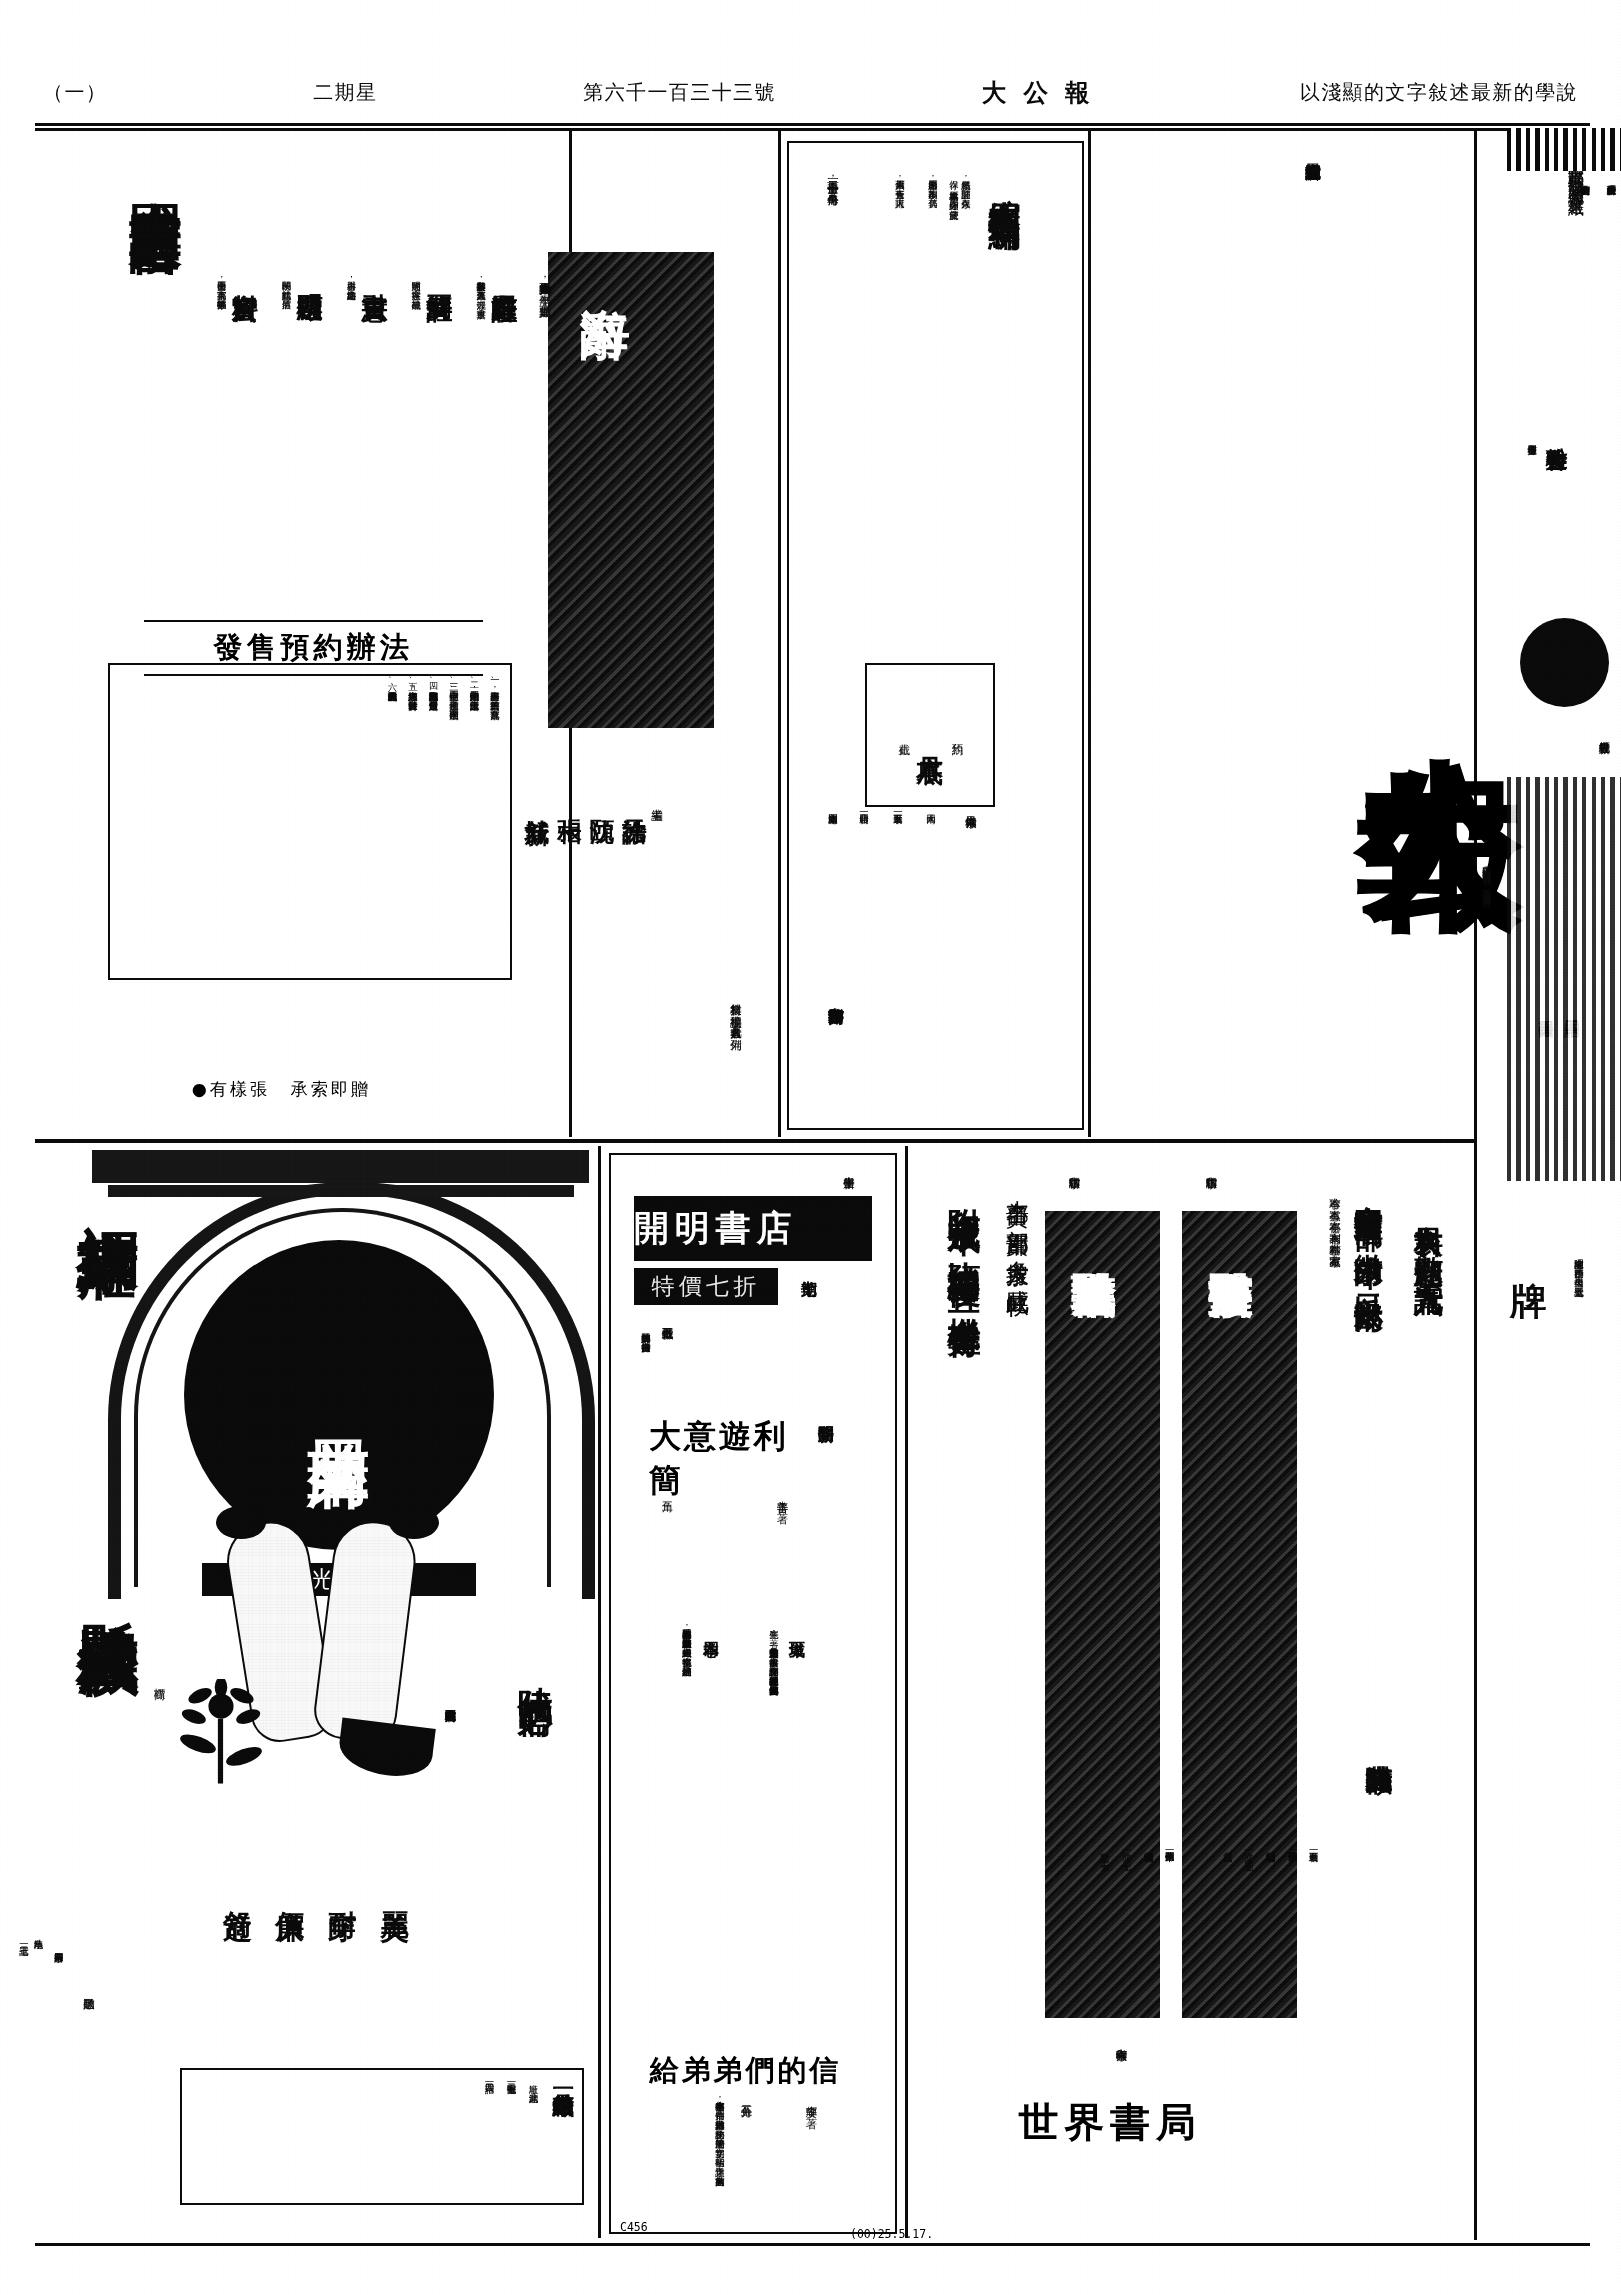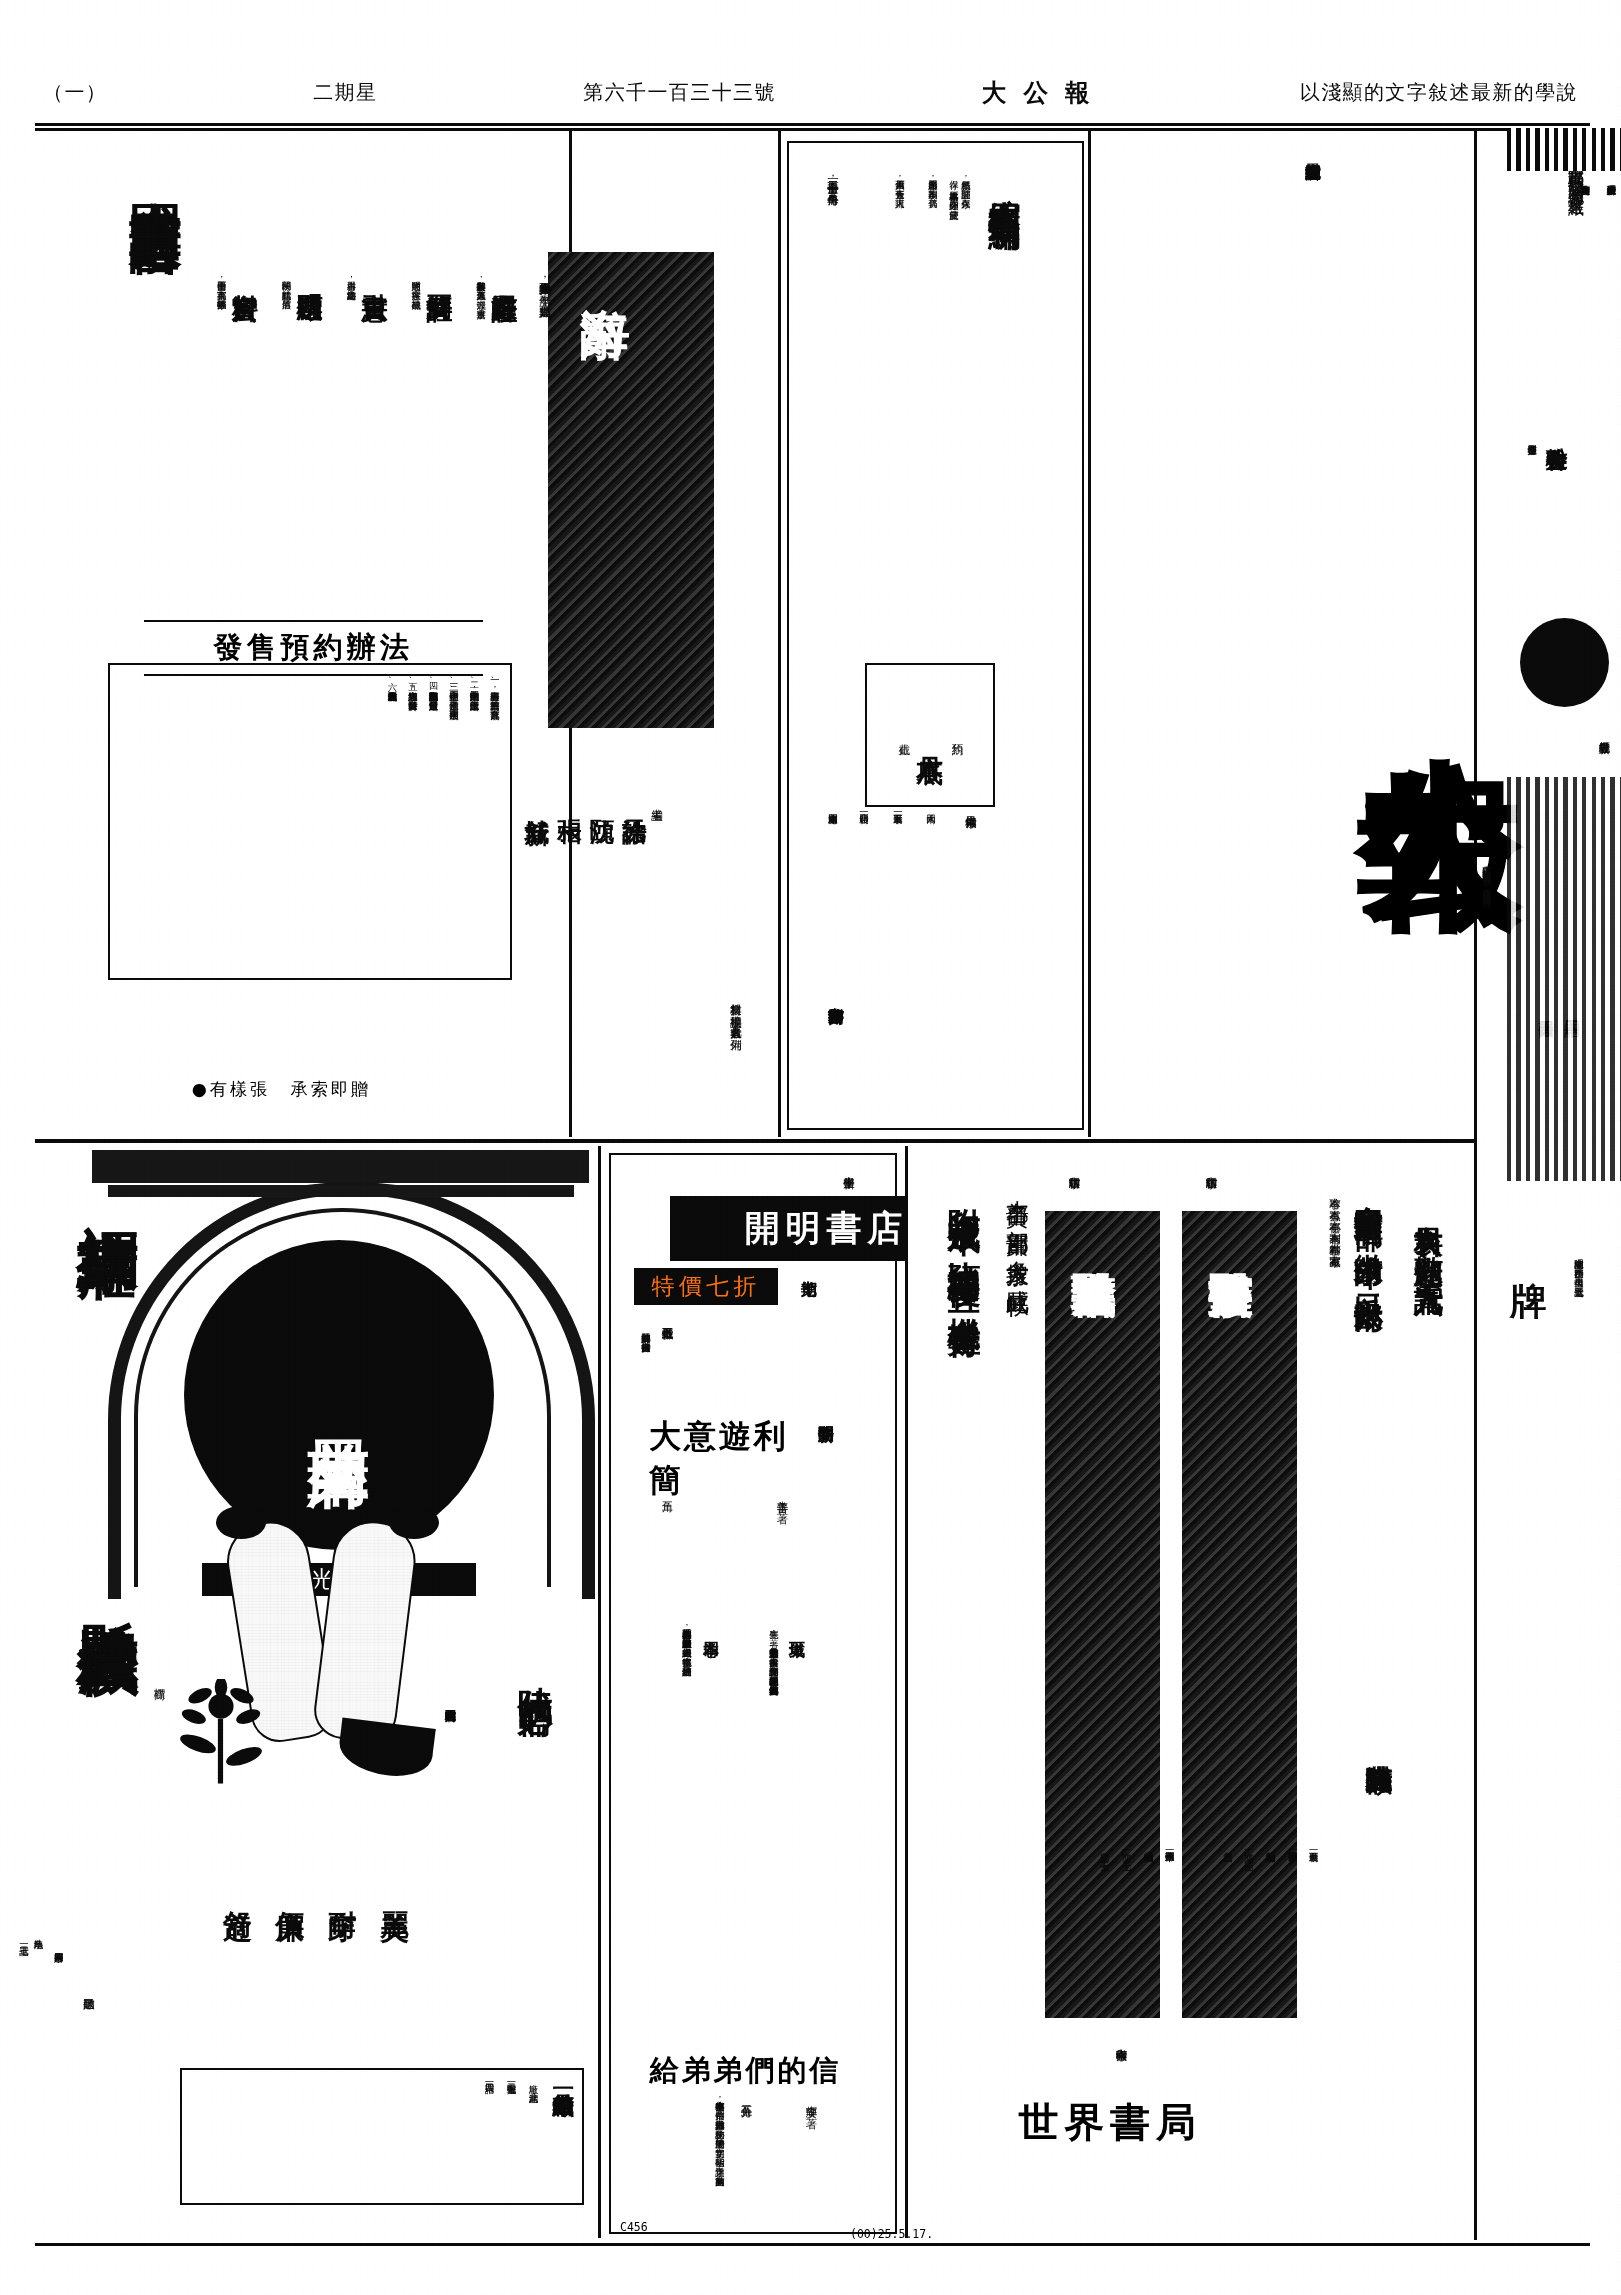--- a/index.html
+++ b/index.html
@@ -192,22 +192,21 @@
     width: 108px; height: 115px;
     z-index: 8;
   }
 
   
   .blk {
     background: #111;
     color: #fff;
     display: flex;
     align-items: center;
-    justify-content: flex-end;
-    margin-left: 36px;
+    justify-content: flex-start;
   }
 
   
   .photo {
     background:
       repeating-linear-gradient(135deg, #1d1d1d 0 3.6px, #3a3a3a 3.6px 6.5px, #121212 6.5px 10px),
       #222;
   }
 
   
@@ -416,21 +415,21 @@
     </div>
   </div>
 
   <div class="panel bx" style="left:609px; top:1153px; width:288px; height:1081px;"></div>
 
   <div class="panel blk" style="left:634px; top:1196px; width:238px; height:65px;">
     <span style="font-size:35px; font-weight:bold; letter-spacing:5.8px; font-family:'DejaVu Serif',serif;">開明書店</span>
   </div>
   <div class="panel vtext sm" style="left:829px; top:1168px; height:130px; width:26px;">中學生新書</div>
   <div class="panel" style="left:634px; top:1268px; width:144px; height:37px; background:#111; display:flex; align-items:center; justify-content:center;">
-    <span style="color:#f97316; font-size:23px; letter-spacing:4.3px; font-family:'DejaVu Serif',serif;">特價七折</span>
+    <span style="color:#e5e5e5; font-size:23px; letter-spacing:4.3px; font-family:'DejaVu Serif',serif;">特價七折</span>
   </div>
   <div class="panel vtext md" style="left:790px; top:1268px; height:115px; width:29px; font-weight:bold;">第七期</div>
   <div class="panel vtext sm" style="left:649px; top:1319px; height:216px; width:24.5px;">特價五十五日截止</div>
   <div class="panel vtext tiny" style="left:631px; top:1326px; height:223px; width:20px;">外埠函購照加郵費　圖書館優待六折券</div>
 
   <div class="panel vtext md" style="left:807px; top:1413px; height:202px; width:29px; font-weight:bold;">開明文學新刊</div>
   <div class="panel" style="left:649px; top:1434px; width:151px; height:50px; display:flex; align-items:center; justify-content:center;">
     <span style="font-size:32px; font-weight:bold; letter-spacing:2.9px; font-family:'DejaVu Serif',serif;">大意遊利簡</span>
   </div>
   <div class="panel vtext sm" style="left:764px; top:1492px; height:123px; width:24.5px;">李普善　著</div>

